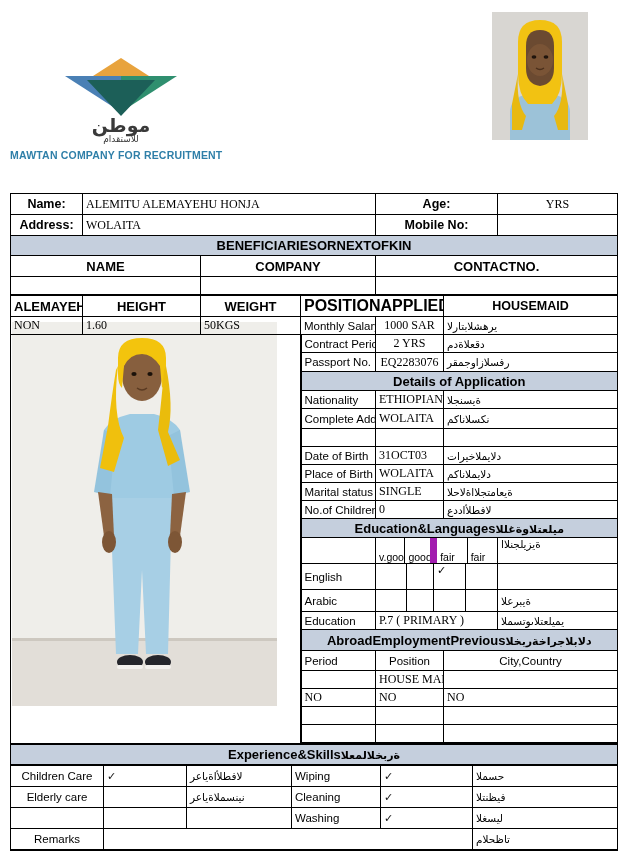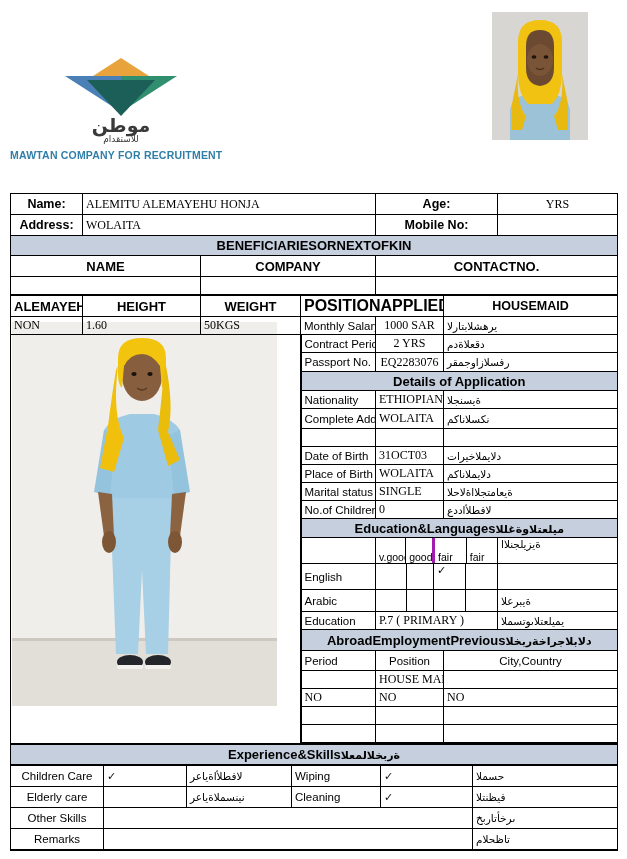--- a/index.html
+++ b/index.html
@@ -274,21 +274,21 @@
         </td>
       </tr>
 
       <tr>
         <td style="height:25px;border-right:1px solid #000"></td>
         <td colspan="2" style="padding:0">
           <table width="100%" style="border-collapse:collapse">
             <tbody>
                   <tr>
               <td style="width:25%;border:none;border-right:1px solid #000;font-size:10.5px;vertical-align:bottom;height:25px">v.good</td>
-              <td style="width:22%;border:none;border-right:3px solid #a21caf;font-size:10.5px;vertical-align:bottom">good</td>
+              <td style="width:22%;border:none;border-right:7px solid #a21caf;font-size:10.5px;vertical-align:bottom">good</td>
               <td style="width:27%;border:none;border-right:1px solid #000;font-size:10.5px;vertical-align:bottom">fair</td>
               <td style="width:26%;border:none;font-size:10.5px;vertical-align:bottom">fair</td>
             </tr>
           </tbody>
               </table>
         </td>
         <td class="ar" style="vertical-align:top">ةيزيلجنلاا</td>
       </tr>
 
       <tr>
@@ -393,26 +393,29 @@
 
       <tr>
         <td class="plainlbl ctr" style="height:20px">Elderly care</td>
         <td class="chk"></td>
         <td class="ar">نينسملاةياعر</td>
         <td class="plainlbl">Cleaning</td>
         <td class="chk">✓</td>
         <td class="ar">فيظنتلا</td>
       </tr>
 
-
-      <tr>
-        <td class="plainlbl ctr" style="height:20px">Other Skills</td>
-        <td class="val" colspan="4"></td>
-        <td class="ar">ىرخأتاربخ</td>
-      </tr>
+      <tr>
+        <td class="plainlbl ctr" style="height:20px"></td>
+        <td class="chk"></td>
+        <td class="ar"></td>
+        <td class="plainlbl">Washing</td>
+        <td class="chk">✓</td>
+        <td class="ar">ليسغلا</td>
+      </tr>
+
 
       <tr>
         <td class="plainlbl ctr thick-b" style="height:20px">Remarks</td>
         <td class="val thick-b" colspan="4"></td>
         <td class="ar thick-b">تاظحلام</td>
       </tr>
     </tbody>
       </table>
 
   </div>

